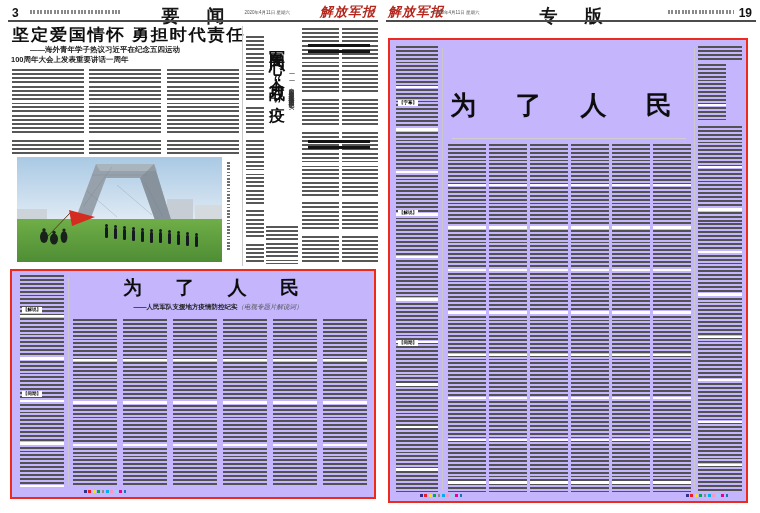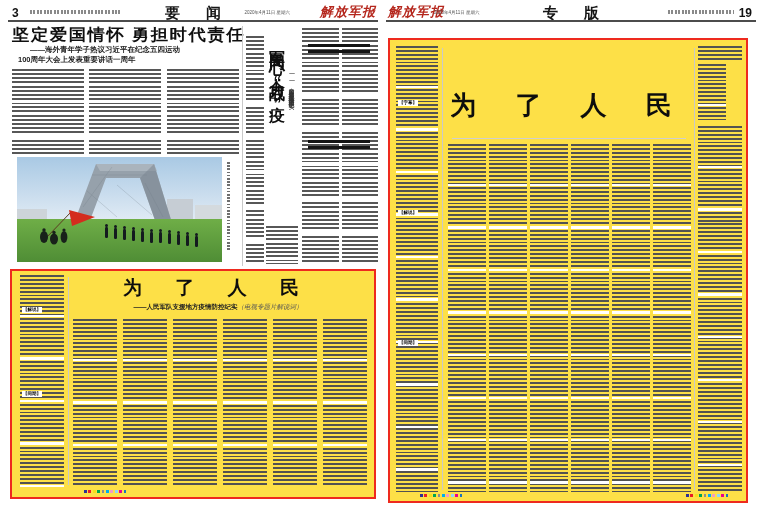--- a/index.html
+++ b/index.html
@@ -2,21 +2,21 @@
 <html><head>
 <meta charset="utf-8">
 <style>
   html,body{margin:0;padding:0;background:#fff;}
   .spread{position:relative;width:760px;height:513px;background:#ffffff;overflow:hidden;
           font-family:"Liberation Sans","DejaVu Sans",sans-serif;color:#222;}
   .page{position:absolute;top:0;width:370px;height:513px;background:#fff;}
   .abs{position:absolute;}
   
   .pagenum{font-size:12px;font-weight:bold;color:#111;}
-  .edlabel{font-size:15px;font-weight:bold;letter-spacing:11px;padding-left:11px;color:#161616;white-space:nowrap;text-align:center;}
+  .edlabel{font-size:18px;font-weight:bold;letter-spacing:11px;padding-left:11px;color:#161616;white-space:nowrap;text-align:center;}
   .masthead{font-family:"Liberation Serif","DejaVu Serif",serif;font-style:italic;font-weight:bold;
             font-size:13px;color:#b5271d;white-space:nowrap;letter-spacing:1px;}
   .dateline{font-size:4.5px;color:#555;white-space:nowrap;}
   .microbar{background:repeating-linear-gradient(to right,#8a8a8a 0 2px,transparent 2px 3.4px);height:3.5px;}
   .hrule{height:1.5px;background:#4c4c4c;}
   
   .h1{font-weight:900;font-size:16px;color:#0f0f0f;white-space:nowrap;letter-spacing:1.5px;
       transform:scaleX(1.08);transform-origin:left;}
   .h1sub{font-weight:bold;font-size:7.5px;color:#222;white-space:nowrap;}
   
@@ -31,21 +31,21 @@
     repeating-linear-gradient(to bottom,#525252 0 1.9px,transparent 1.9px 3.9px);}
   .boldbars{position:absolute;background:repeating-linear-gradient(to bottom,#141414 0 2.8px,transparent 2.8px 6.2px);}
   .vline{position:absolute;width:1px;background:#c9c9c9;}
   .hline{position:absolute;height:1px;background:#cfcfcf;}
   
   .vtext{writing-mode:vertical-rl;text-orientation:upright;white-space:nowrap;}
   .vh-main{font-size:16px;font-weight:900;color:#0e0e0e;letter-spacing:2.5px;}
   .vh-sub{font-size:5.5px;font-weight:bold;color:#333;letter-spacing:1px;}
   .vcap{position:absolute;background:repeating-linear-gradient(to bottom,#6f6f6f 0 1.6px,transparent 1.6px 3.2px);width:3px;}
   
-  .redbox{position:absolute;border:2.5px solid #ee2a1e;background:#fde047;box-sizing:border-box;}
+  .redbox{position:absolute;border:2.5px solid #ee2a1e;background:#c4b5fd;box-sizing:border-box;}
   .boxtitle{font-weight:900;color:#0d0d0d;white-space:nowrap;text-align:center;}
   .boxsub{font-size:6.5px;color:#222;white-space:nowrap;text-align:center;}
   .boxsub .note{color:#555;font-family:"Liberation Serif","DejaVu Serif",serif;font-style:italic;}
   .marker{position:absolute;font-size:4.5px;line-height:1;font-weight:bold;color:#000;background:#fff;padding:0.5px 1px;}
   
   .dots{position:absolute;display:flex;gap:1.6px;}
   .dots i{width:2.8px;height:2.8px;display:block;}
 </style>
 </head>
 <body>
@@ -56,21 +56,21 @@
 
     <div class="abs pagenum" style="left:4px;top:6px;">3</div>
     <div class="abs microbar" style="left:22px;top:10px;width:92px;"></div>
     <div class="abs edlabel" style="left:50%;top:4px;transform:translateX(-50%);">要 闻</div>
     <div class="abs dateline" style="right:88px;top:10px;">2020年4月11日 星期六</div>
     <div class="abs masthead" style="right:2px;top:3px;">解放军报</div>
     <div class="abs hrule" style="left:0;right:0;top:20px;"></div>
 
     <div class="abs h1" style="left:4px;top:25px;">坚定爱国情怀 勇担时代责任</div>
     <div class="abs h1sub" style="left:22px;top:45px;">——海外青年学子热议习近平在纪念五四运动</div>
-    <div class="abs h1sub" style="left:10px;top:55px;">100周年大会上发表重要讲话一周年</div>
+    <div class="abs h1sub" style="left:3px;top:55px;">100周年大会上发表重要讲话一周年</div>
 
     <div class="tcol" style="left:4px;top:69px;width:72px;height:85px;"></div>
     <div class="tcol" style="left:81px;top:69px;width:72px;height:85px;"></div>
     <div class="tcol" style="left:159px;top:69px;width:72px;height:85px;"></div>
 
     <svg class="abs" style="left:9px;top:157px;" width="205" height="105" viewBox="0 0 205 105">
       <defs>
         <linearGradient id="sky" x1="0" y1="0" x2="0" y2="1">
           <stop offset="0" stop-color="#a9c9e4"></stop>
             <stop offset="1" stop-color="#e6eef6"></stop>

